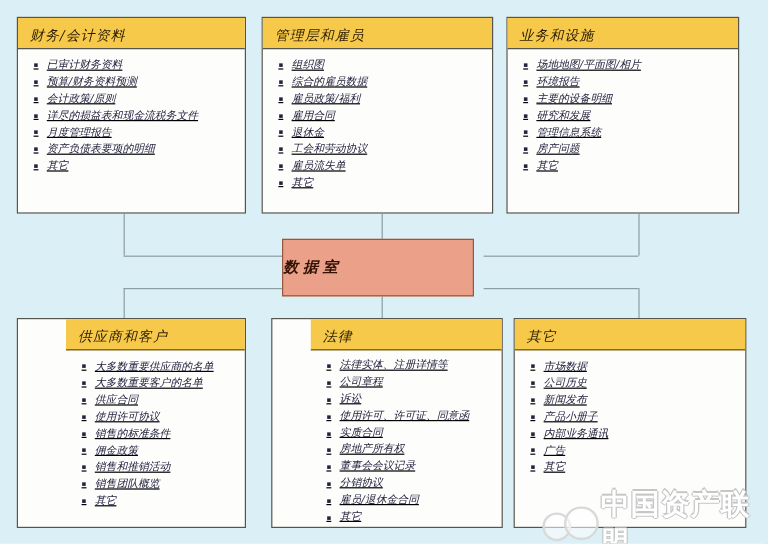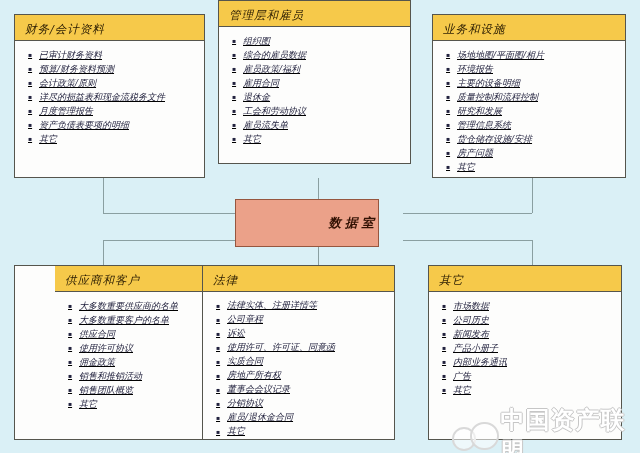--- a/index.html
+++ b/index.html
@@ -11,30 +11,30 @@
   .box-header{height:26px;background:#f6c94a;border-bottom:1px solid #55554d;box-sizing:border-box;
     padding:7px 4px 0 10px;font-weight:normal;font-style:italic;font-size:11.5px;color:#2b1d03;
     letter-spacing:1px;}
   .items{list-style:none;margin:7px 0 0;padding:0 4px 0 13px;text-decoration:underline;}
   .item{display:flex;font-size:9px;line-height:14px;color:#23233f;font-style:italic;}
   .bullet{flex:none;width:11px;font-size:6px;line-height:14px;font-style:normal;color:#23233f;}
   .txt{white-space:nowrap;}
   .tight .item{line-height:13.5px;}
 
   #box-finance   {left:14px; top:14px;  width:191px;height:164px;}
-  #box-management{left:218px;top:0;  width:193px;height:164px;}
-  #box-operations{left:432px;top:14px;  width:194px;height:164px;}
+  #box-management{left:218px;top:14px;  width:193px;height:164px;}
+  #box-operations{left:422px;top:14px;  width:194px;height:164px;}
   #box-suppliers {left:14px; top:265px; width:191px;height:175px;padding-left:40px;}
-  #box-legal     {left:202px;top:265px; width:193px;height:175px;}
+  #box-legal     {left:226px;top:265px; width:193px;height:175px;padding-left:32px;}
   #box-other     {left:428px;top:265px; width:194px;height:175px;}
 
   
-  #center-node{position:absolute;left:235px;top:199px;width:144px;height:48px;
+  #center-node{position:absolute;left:235px;top:199px;width:160px;height:48px;
     background:#eba189;border:1px solid #96563f;box-sizing:border-box;
-    display:flex;align-items:center;justify-content:flex-end;
+    display:flex;align-items:center;justify-content:flex-start;
     font-weight:bold;font-style:italic;font-size:12.5px;color:#331204;letter-spacing:4px;}
 
   
   .vline,.hline{position:absolute;background:#8a9fa1;}
   .vline{width:1px;} .hline{height:1px;}
   #c-v1{left:103px;top:178px;height:35px;}
   #c-h1{left:103px;top:213px;width:132px;}
   #c-v2{left:318px;top:178px;height:21px;}
   #c-v3{left:532px;top:178px;height:35px;}
   #c-h2{left:403px;top:213px;width:129px;}
@@ -151,33 +151,25 @@
         <li class="item">
           <span class="bullet">▪</span>
           <span class="txt">环境报告</span>
         </li>
         <li class="item">
           <span class="bullet">▪</span>
           <span class="txt">主要的设备明细</span>
         </li>
         <li class="item">
           <span class="bullet">▪</span>
-          <span class="txt">质量控制和流程控制</span>
-        </li>
-        <li class="item">
-          <span class="bullet">▪</span>
           <span class="txt">研究和发展</span>
         </li>
         <li class="item">
           <span class="bullet">▪</span>
           <span class="txt">管理信息系统</span>
-        </li>
-        <li class="item">
-          <span class="bullet">▪</span>
-          <span class="txt">货仓储存设施/安排</span>
         </li>
         <li class="item">
           <span class="bullet">▪</span>
           <span class="txt">房产问题</span>
         </li>
         <li class="item">
           <span class="bullet">▪</span>
           <span class="txt">其它</span>
         </li>
       </ul>
@@ -198,20 +190,24 @@
           <span class="bullet">▪</span>
           <span class="txt">大多数重要客户的名单</span>
         </li>
         <li class="item">
           <span class="bullet">▪</span>
           <span class="txt">供应合同</span>
         </li>
         <li class="item">
           <span class="bullet">▪</span>
           <span class="txt">使用许可协议</span>
+        </li>
+        <li class="item">
+          <span class="bullet">▪</span>
+          <span class="txt">销售的标准条件</span>
         </li>
         <li class="item">
           <span class="bullet">▪</span>
           <span class="txt">佣金政策</span>
         </li>
         <li class="item">
           <span class="bullet">▪</span>
           <span class="txt">销售和推销活动</span>
         </li>
         <li class="item">

